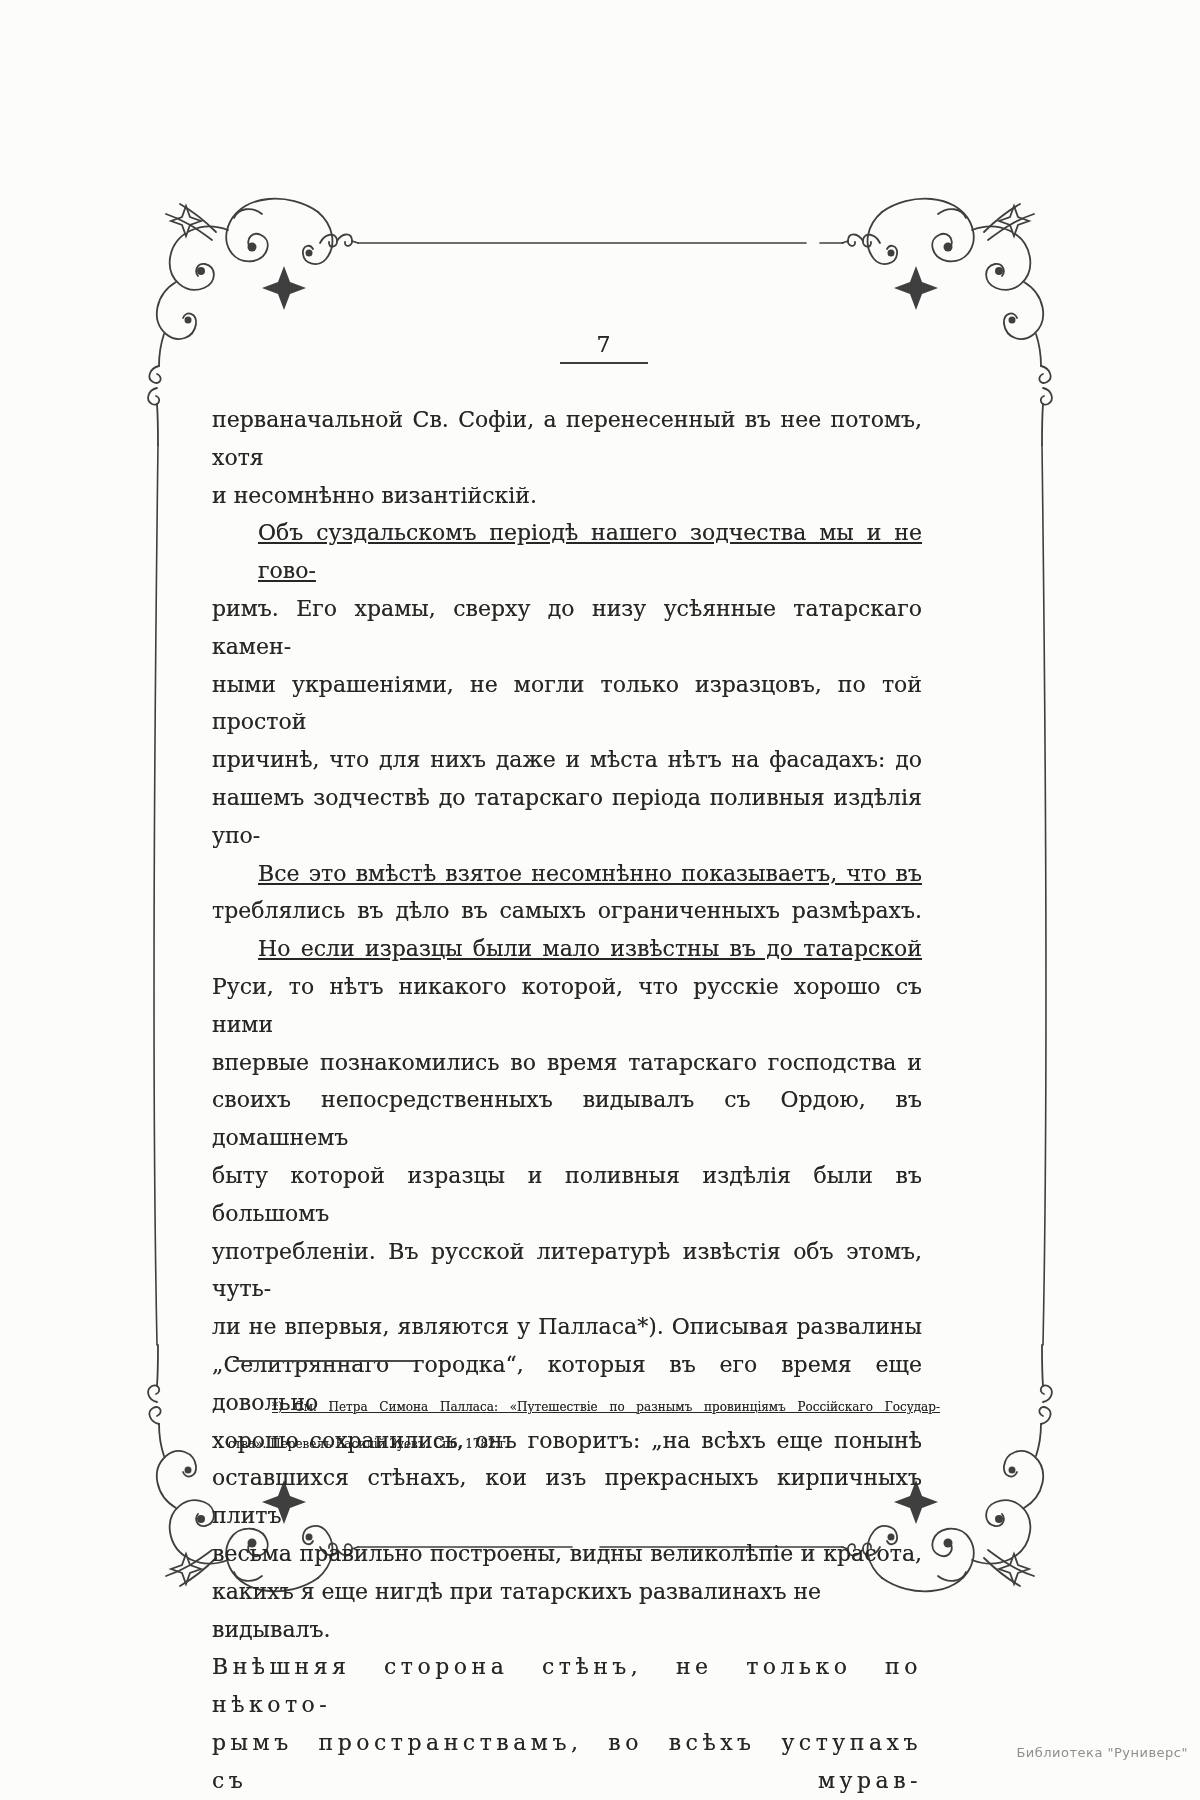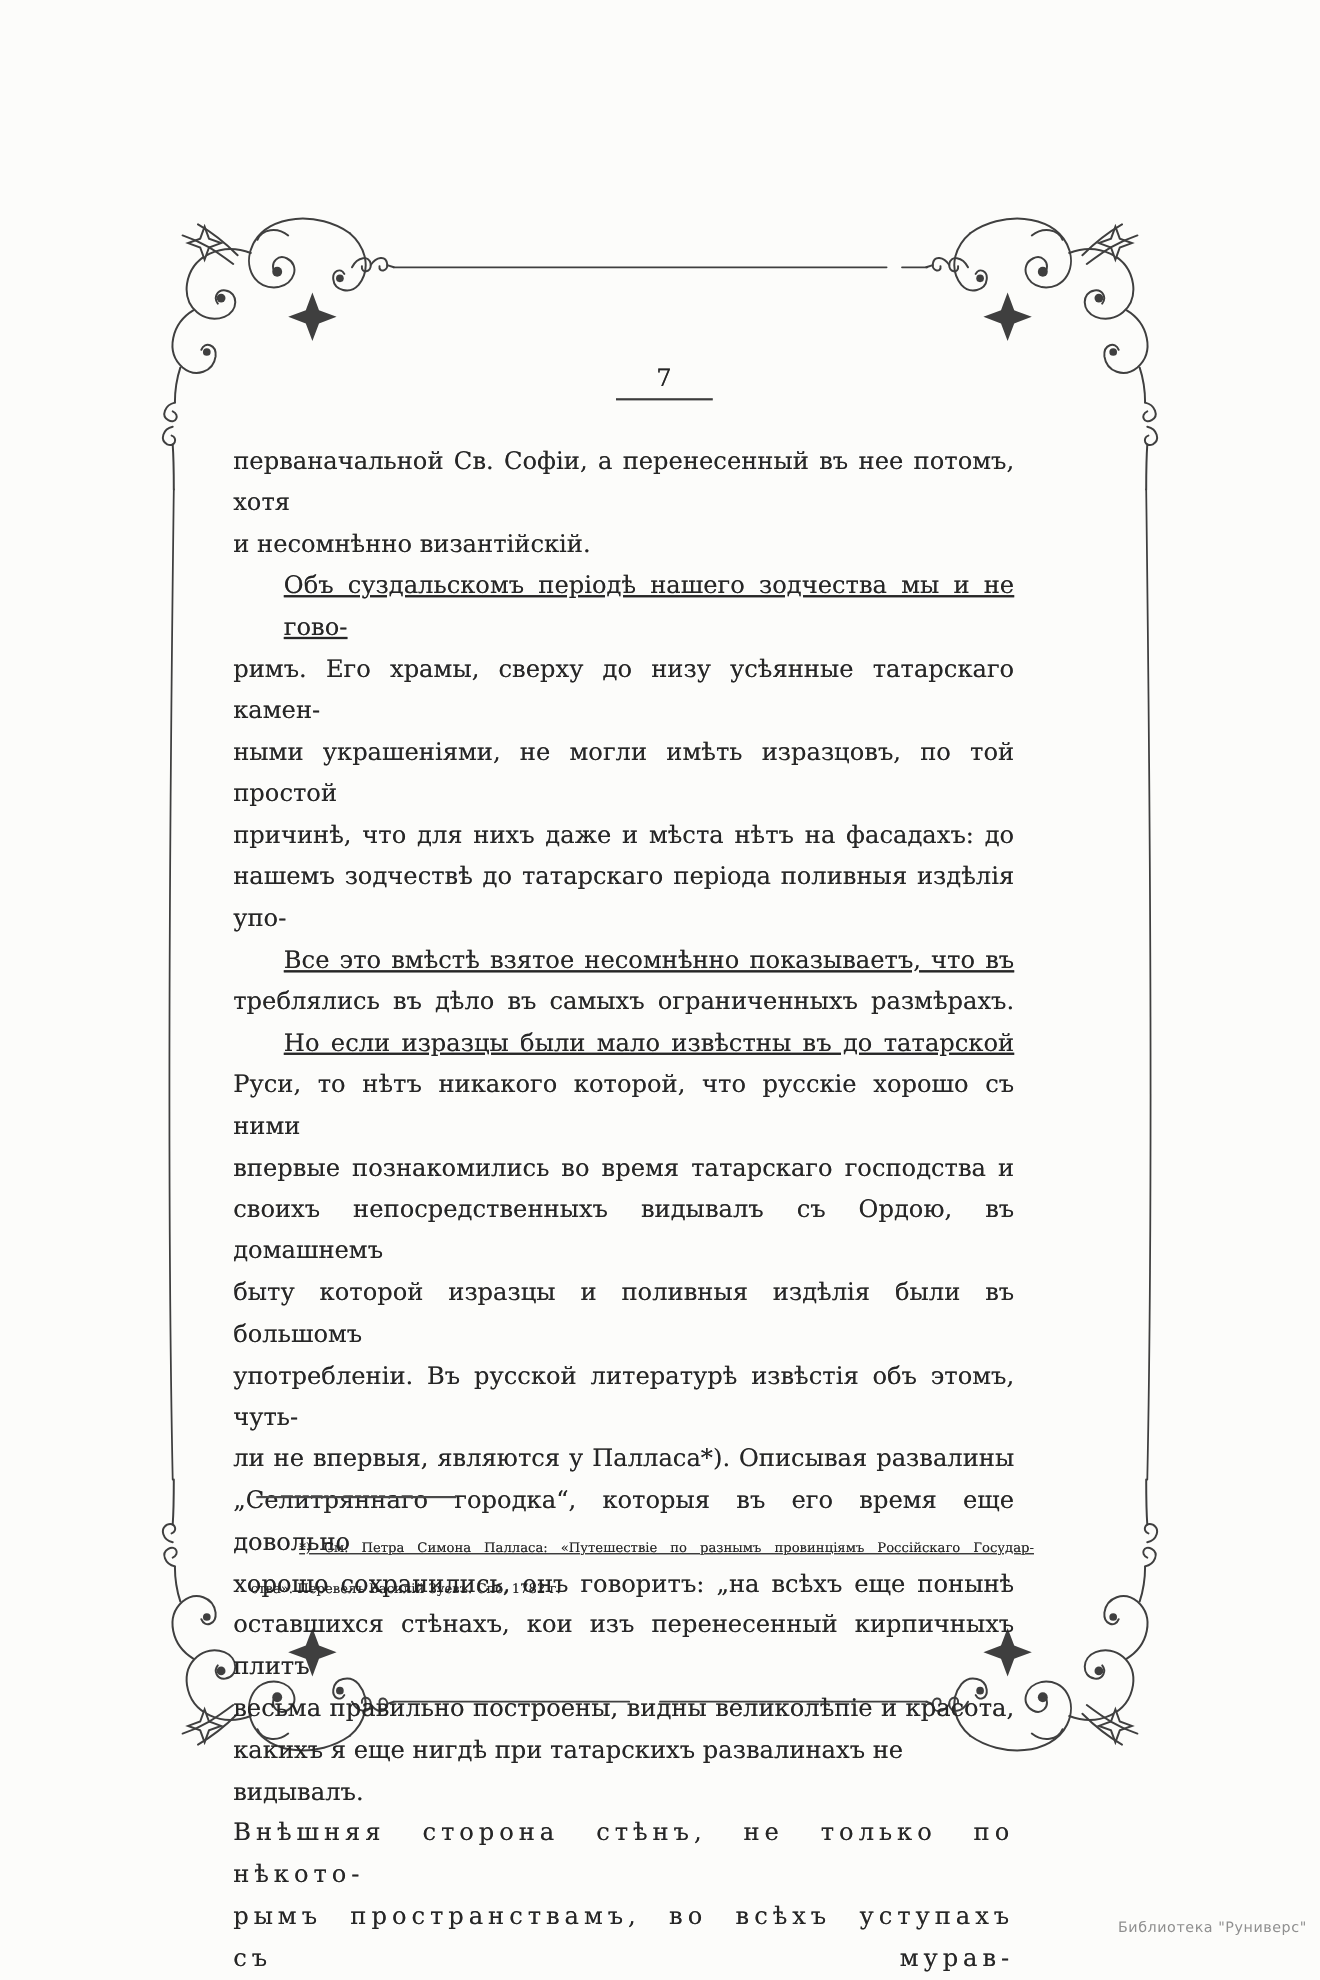--- a/index.html
+++ b/index.html
@@ -100,39 +100,39 @@
   </div>
 
   <div class="body">
       <div class="para">
         <div class="line just">перваначальной Св. Софіи, а перенесенный въ нее потомъ, хотя</div>
         <div class="line">и несомнѣнно византійскій.</div>
       </div>
       <div class="para">
         <div class="line indent just">Объ суздальскомъ періодѣ нашего зодчества мы и не гово-</div>
         <div class="line just">римъ. Его храмы, сверху до низу усѣянные татарскаго камен-</div>
-        <div class="line just">ными украшеніями, не могли имѣть изразцовъ, по той простой</div>
+        <div class="line just">ными украшеніями, не могли только изразцовъ, по той простой</div>
         <div class="line just">причинѣ, что для нихъ даже и мѣста нѣтъ на фасадахъ: до</div>
       </div>
       <div class="para">
         <div class="line just">нашемъ зодчествѣ до татарскаго періода поливныя издѣлія упо-</div>
         <div class="line indent just">Все это вмѣстѣ взятое несомнѣнно показываетъ, что въ</div>
         <div class="line just">треблялись въ дѣло въ самыхъ ограниченныхъ размѣрахъ.</div>
       </div>
       <div class="para">
         <div class="line indent just">Но если изразцы были мало извѣстны въ до татарской</div>
         <div class="line just">Руси, то нѣтъ никакого которой, что русскіе хорошо съ ними</div>
         <div class="line just">впервые познакомились во время татарскаго господства и</div>
         <div class="line just">своихъ непосредственныхъ видывалъ съ Ордою, въ  домашнемъ</div>
         <div class="line just">быту которой изразцы и поливныя издѣлія были въ большомъ</div>
         <div class="line just">употребленіи. Въ русской литературѣ извѣстія объ этомъ, чуть-</div>
         <div class="line just">ли не впервыя, являются у Палласа*). Описывая развалины</div>
         <div class="line just">„Селитряннаго городка“, которыя въ его время еще довольно</div>
         <div class="line just">хорошо сохранились, онъ говоритъ: „на всѣхъ еще понынѣ</div>
-        <div class="line just">оставшихся стѣнахъ, кои изъ перенесенный кирпичныхъ плитъ</div>
+        <div class="line just">оставшихся стѣнахъ, кои изъ прекрасныхъ кирпичныхъ плитъ</div>
         <div class="line just">весьма правильно построены, видны великолѣпіе и красота,</div>
         <div class="line">какихъ я еще нигдѣ при татарскихъ развалинахъ не видывалъ.</div>
       </div>
       <div class="para spaced">
         <div class="line just">Внѣшняя сторона стѣнъ, не только по нѣкото-</div>
         <div class="line just">рымъ пространствамъ, во всѣхъ уступахъ съ мурав-</div>
       </div>
     </div>
 
   <div class="fn-rule"></div>

